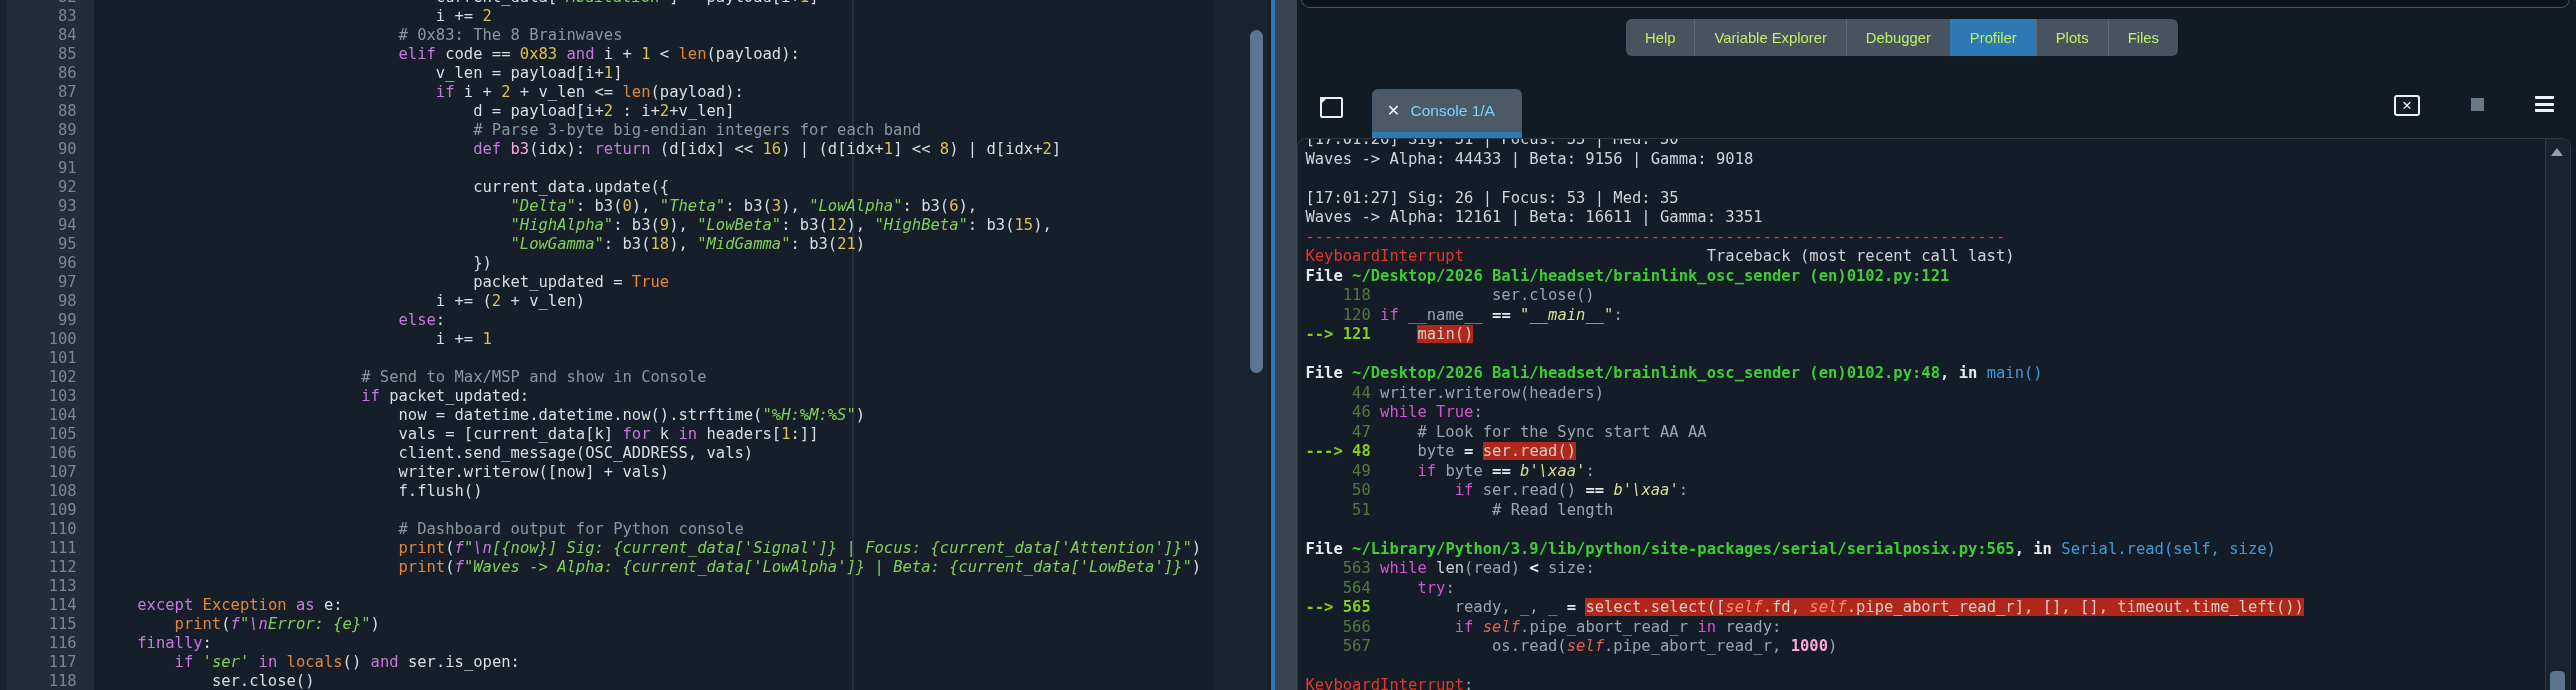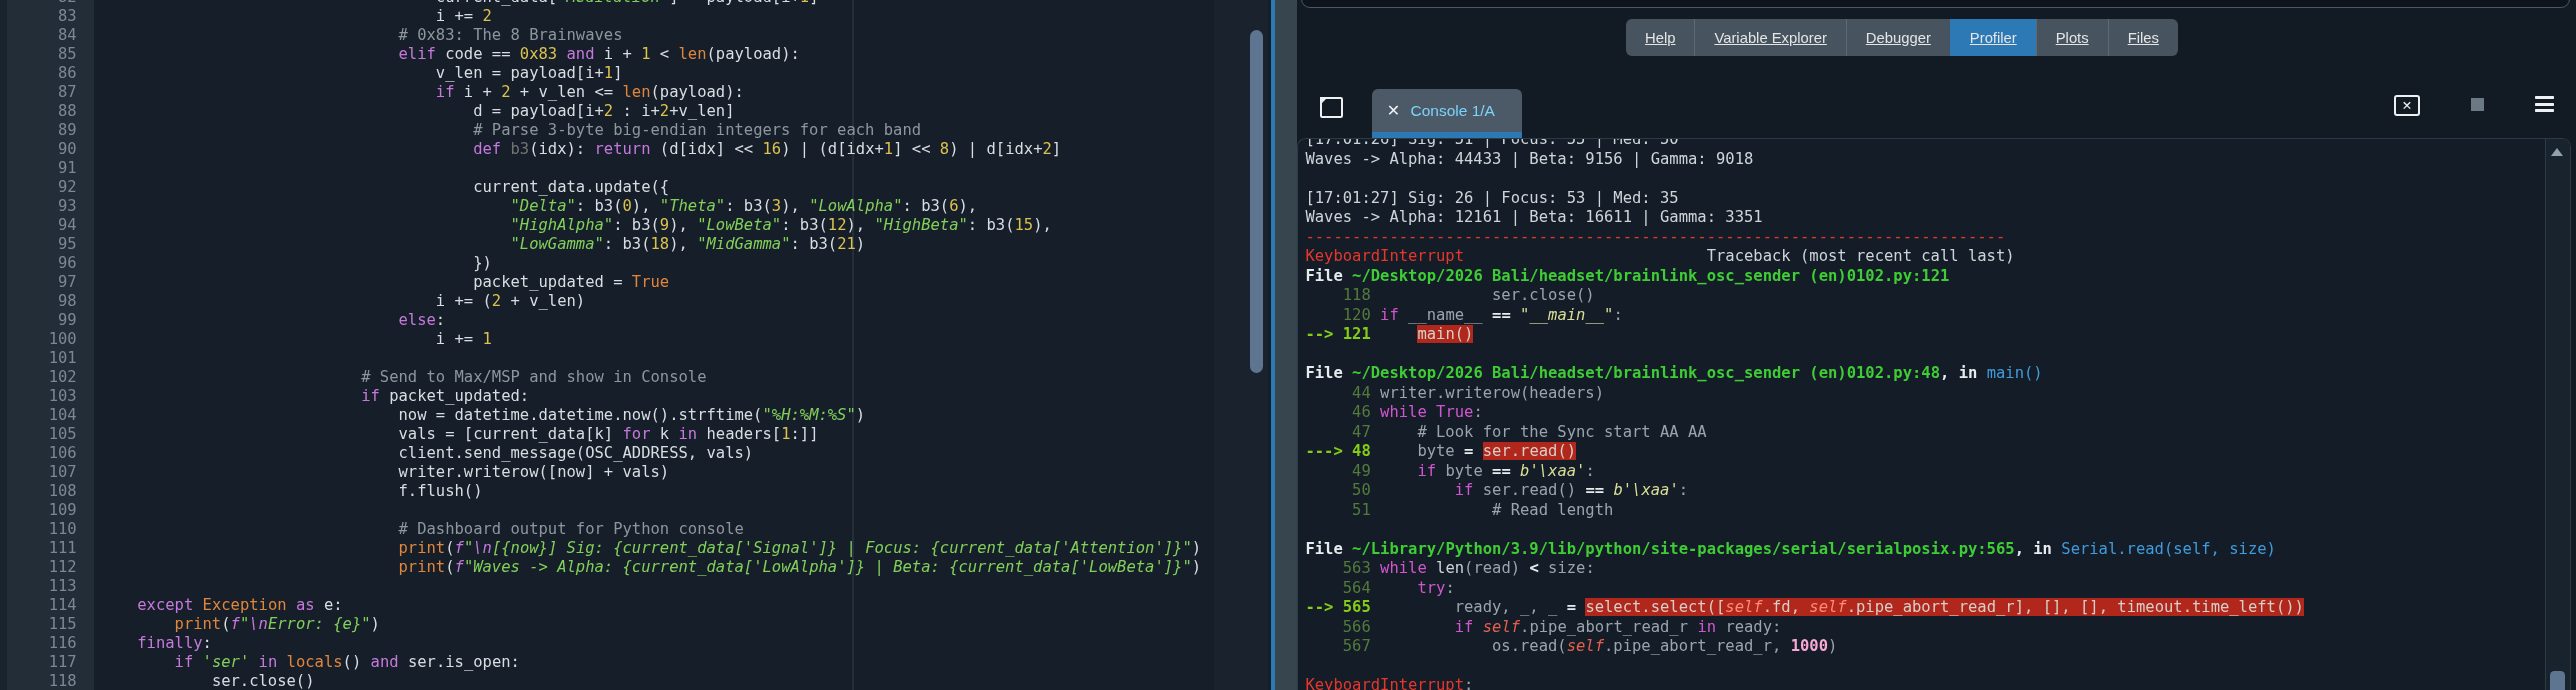--- a/index.html
+++ b/index.html
@@ -11,32 +11,32 @@
   .gutter{position:absolute;left:7.4px;top:0;width:87px;height:691px;background:#222d37;}
   .gutter-inner{position:absolute;left:0;top:-11.8px;width:100%;}
   .gln{height:19px;line-height:19px;text-align:right;padding-right:17.7px;
        color:#7b8795;font-size:15.5px;white-space:pre;}
   .edge-line{position:absolute;left:852px;top:0;width:1.5px;height:691px;background:#242f3a;}
   .code{position:absolute;left:94px;top:0;width:1117px;height:691px;overflow:hidden;}
   .code-inner{position:absolute;left:5.9px;top:-11.8px;white-space:pre;}
   .eline{height:19px;line-height:19px;font-size:15.5px;white-space:pre;color:#d8dde2;}
   .e-d{color:#d8dde2}.e-k{color:#c678dd}.e-n{color:#dcc14f}
   .e-s{color:#82cf5a;font-style:italic}.e-c{color:#8d959d}
-  .e-b{color:#e0853c}.e-f{color:#737373}.e-e{color:#c678dd;font-style:italic}
+  .e-b{color:#e0853c}.e-f{color:#f9a8d4}.e-e{color:#c678dd;font-style:italic}
   .ed-scrolltrack{position:absolute;left:1214px;top:0;width:54px;height:691px;background:#1a232d;}
   .ed-thumb{position:absolute;left:36px;top:29.5px;width:13.3px;height:343px;background:#5d7590;border-radius:6.6px;}
   .blue-divider{position:absolute;left:1271px;top:0;width:3.7px;height:691px;background:#2d79b5;}
   
   .right-bg{position:absolute;left:1297px;top:0;width:1279px;height:691px;background:#121a23;overflow:visible;}
   .pane-above{position:absolute;left:3.7px;top:-19px;width:1267px;height:25px;background:#0d141b;
               border:1.5px solid #4b5863;border-radius:8.9px;}
   .top-tabs{position:absolute;left:329px;top:19px;height:37px;display:flex;align-items:stretch;
             background:#47545f;border-radius:5.9px;overflow:hidden;
             font-family:"Liberation Sans",sans-serif;}
-  .ttab{display:flex;align-items:center;padding:0 19px;font-size:14.8px;color:#e5e5e5;cursor:default;text-decoration:underline;}
+  .ttab{display:flex;align-items:center;padding:0 19px;font-size:14.8px;color:#bef264;cursor:default;}
   .ttab + .ttab{border-left:0.7px solid #5d6a74;}
   .ttab.sel{background:#2d79b5;border-left-color:#2d79b5;}
   
   .browse-icon{position:absolute;left:23px;top:97px;width:18.5px;height:17px;
                border:2.2px solid #eef1f3;border-radius:2.2px;}
   .browse-icon::after{content:"";position:absolute;left:-2.2px;top:-2.2px;width:0;height:0;
                border-top:8px solid #eef1f3;border-right:8px solid transparent;}
   .console-tab{position:absolute;left:75px;top:89px;width:150px;height:49px;background:#4b5a66;
                border-radius:5.9px 5.9px 0 0;display:flex;align-items:center;gap:10.3px;padding:0 0 4.4px 14.8px;
                box-sizing:border-box;font-family:"Liberation Sans",sans-serif;}

